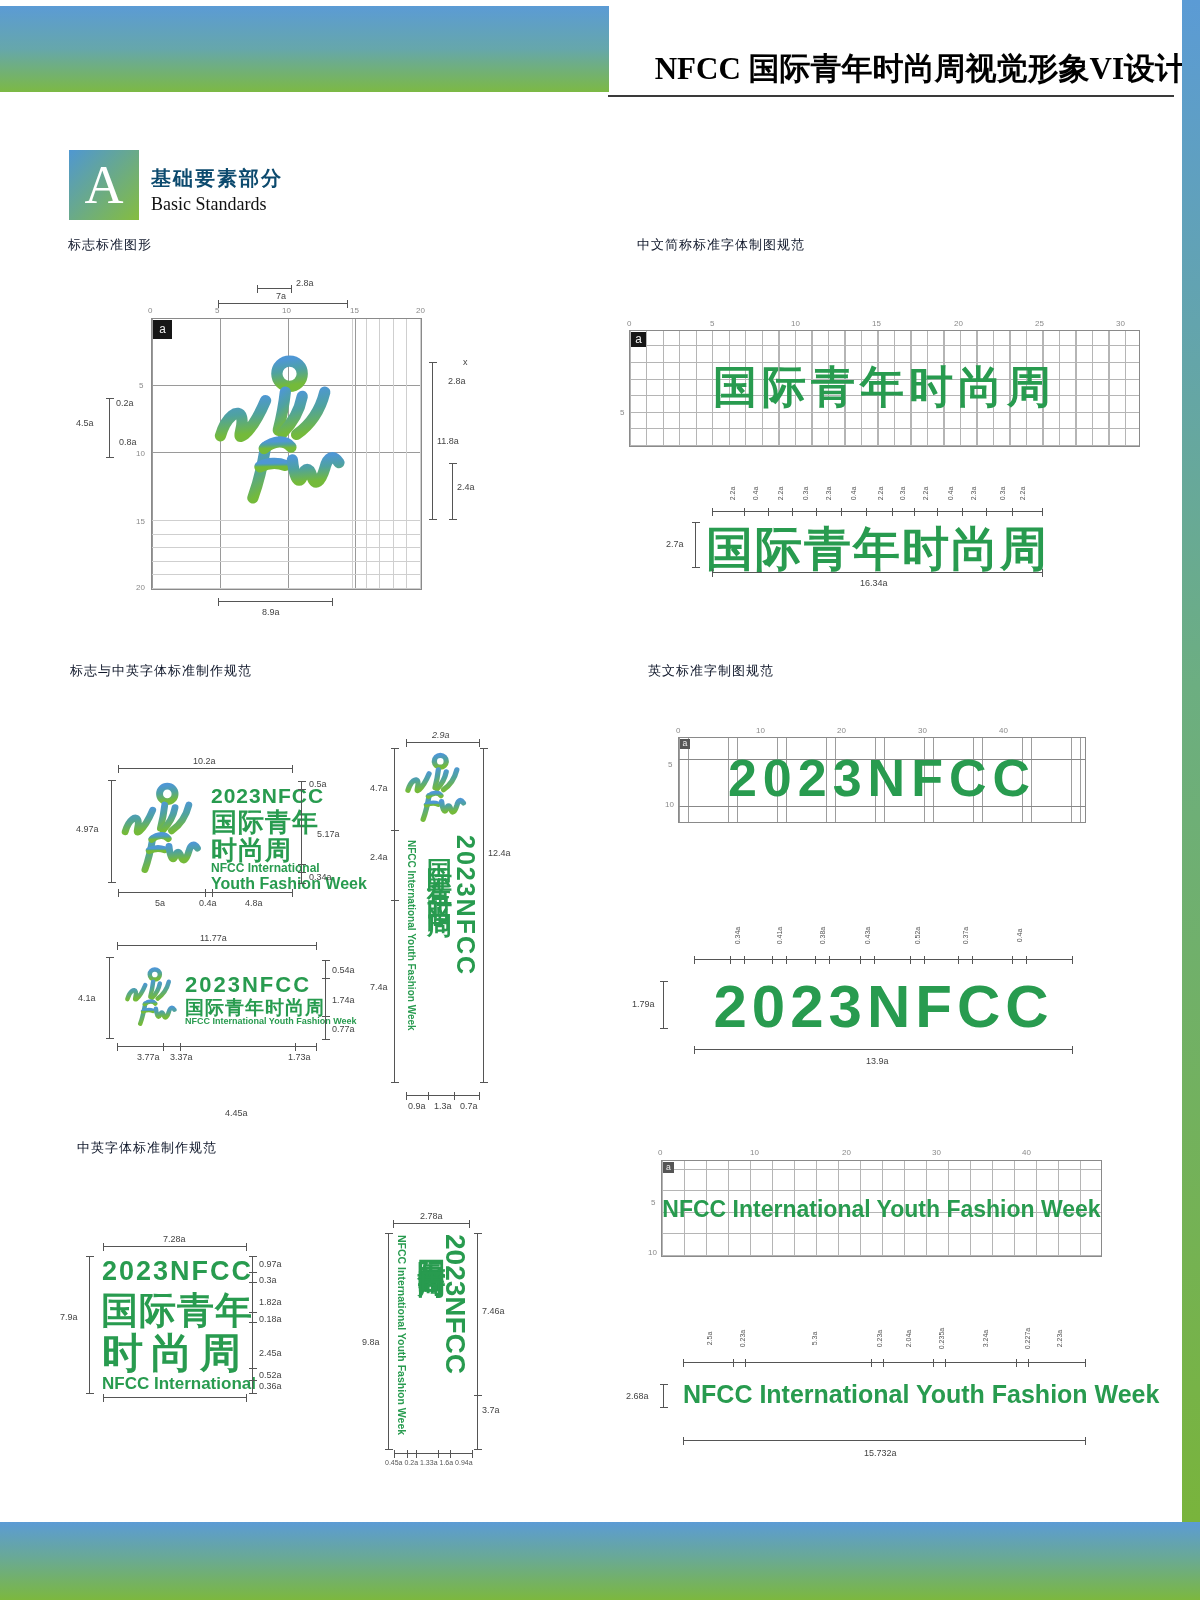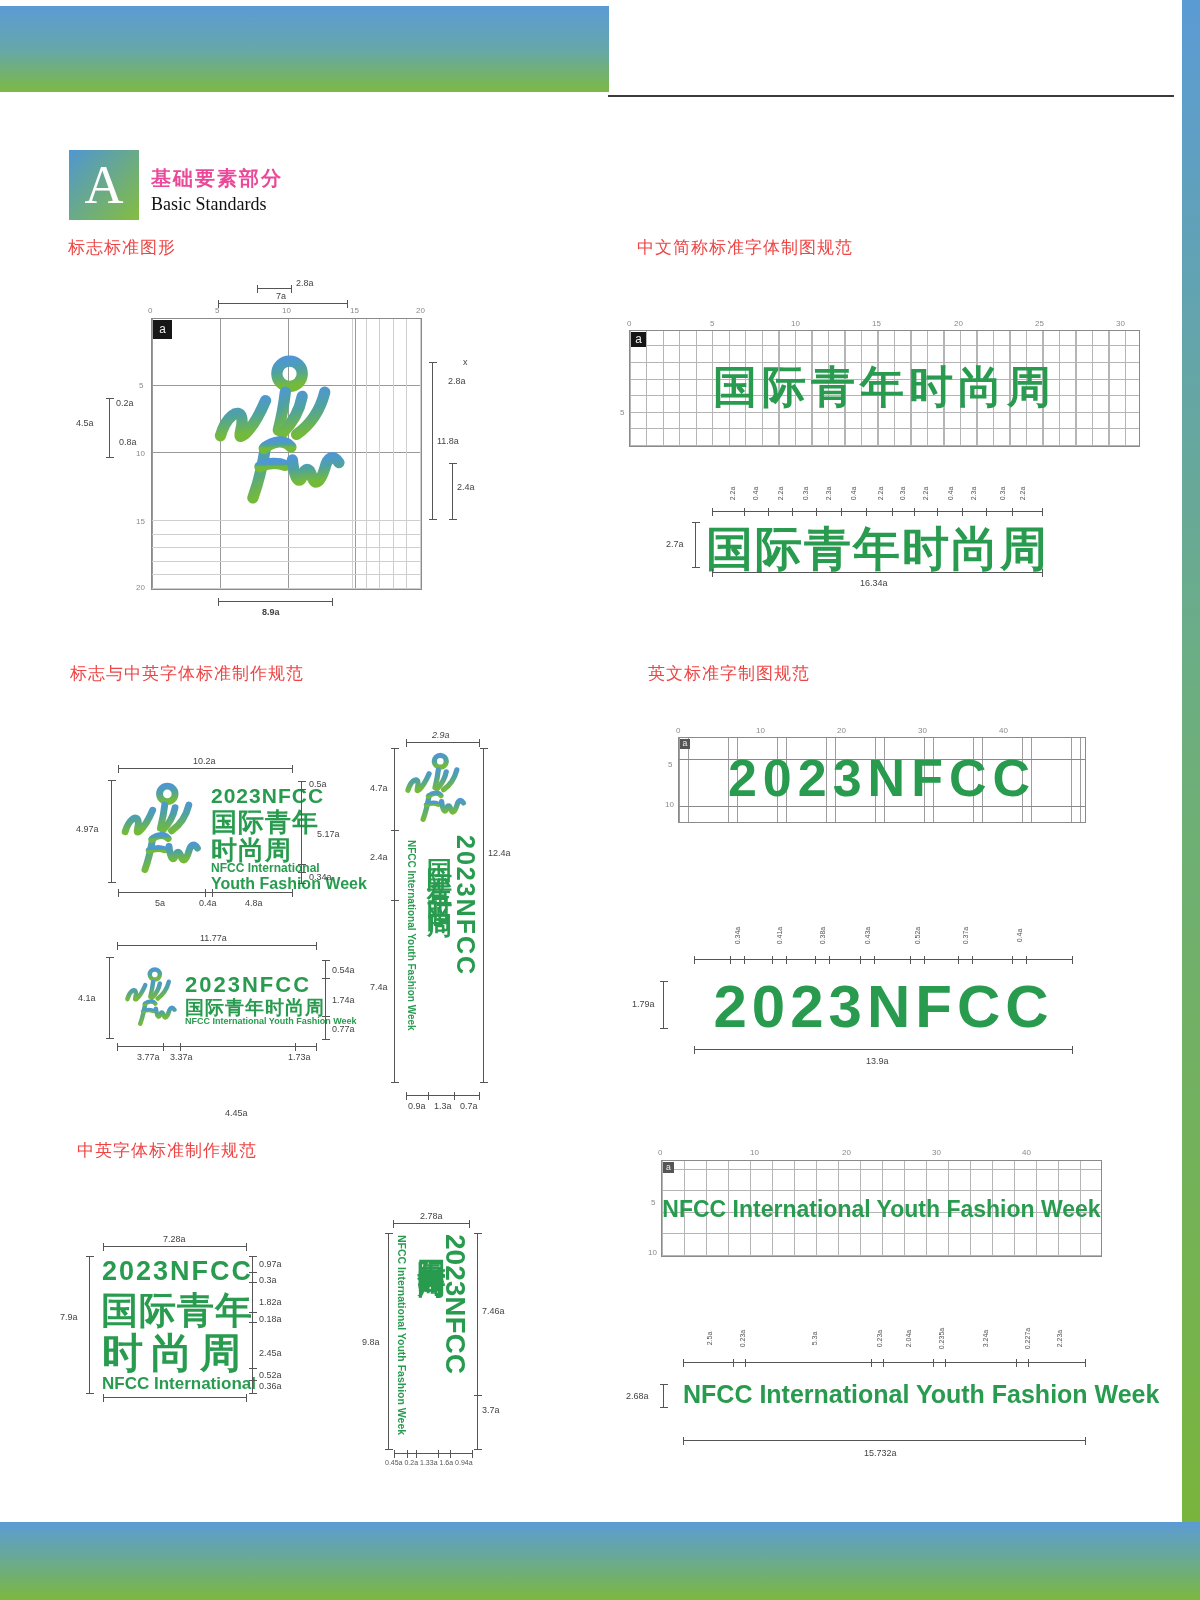--- a/index.html
+++ b/index.html
@@ -7,23 +7,23 @@
         font-family:"Liberation Sans","DejaVu Sans",sans-serif;color:#222;}
   .abs{position:absolute;}
   
   .topbar{background:linear-gradient(180deg,#5b9bd5 0%,#66a7ab 50%,#7cb944 100%);}
   .rightstrip{background:linear-gradient(180deg,#5b9bd5 0%,#6cae81 45%,#79b43c 100%);}
   .bottombar{background:linear-gradient(180deg,#5b9bd5 0%,#69a997 45%,#7cb83e 100%);}
   .title{font-family:"Liberation Serif","DejaVu Serif",serif;font-weight:700;font-size:31px;color:#000;white-space:nowrap;}
   .rule{background:#3a3a3a;height:2px;}
   .badge{background:linear-gradient(135deg,#4f97d2 0%,#85bd3f 100%);display:flex;align-items:center;justify-content:center;
          color:#fff;font-family:"Liberation Serif","DejaVu Serif",serif;font-size:54px;line-height:1;}
-  .sec-cn{font-size:20px;font-weight:700;color:#ec4899;letter-spacing:2px;}
+  .sec-cn{font-size:20px;font-weight:700;color:#0c4a6e;letter-spacing:2px;}
   .sec-en{font-family:"Liberation Serif","DejaVu Serif",serif;font-size:18px;color:#111;}
-  .h2{font-size:17px;color:#ef4444;letter-spacing:1px;white-space:nowrap;}
+  .h2{font-size:13px;color:#0f172a;letter-spacing:1px;white-space:nowrap;}
   
   .grid{border:1px solid #8a8a8a;box-sizing:border-box;}
   .grid-sq{background-image:
       repeating-linear-gradient(90deg,#cfcfcf 0 1px,transparent 1px 13.6px),
       repeating-linear-gradient(0deg,#cfcfcf 0 1px,transparent 1px 13.6px),
       repeating-linear-gradient(90deg,#9a9a9a 0 1px,transparent 1px 67.8px),
       repeating-linear-gradient(0deg,#9a9a9a 0 1px,transparent 1px 67.8px);
     background-size:69px 100%,100% 69px,100% 100%,100% 100%;
     background-position:right top,left bottom,0 0,0 0;
     background-repeat:no-repeat,no-repeat,repeat,repeat;}
@@ -82,20 +82,21 @@
         <path d="M34,80 C40,77 47,77 52,79"></path>
         <path d="M57,75 C58,85 61,94 64,87 C66,80 69,80 71,87 C73,94 77,91 80,81 C82,73 86,71 90,77"></path>
       </g>
     </symbol>
   </defs>
 </svg>
 
 <div class="page">
 
   <div class="abs topbar" style="left:0;top:6px;width:609px;height:86px;"></div>
+  <div class="abs title" style="left:608px;top:48px;width:578px;text-align:right;">NFCC 国际青年时尚周视觉形象VI设计</div>
   <div class="abs rule" style="left:608px;top:95px;width:566px;"></div>
   <div class="abs rightstrip" style="left:1182px;top:0;width:18px;height:1522px;"></div>
   <div class="abs bottombar" style="left:0;top:1522px;width:1200px;height:78px;"></div>
 
   <div class="abs badge" style="left:69px;top:150px;width:70px;height:70px;">
     <span>A</span>
   </div>
   <div class="abs sec-cn" style="left:151px;top:165px;">基础要素部分</div>
   <div class="abs sec-en" style="left:151px;top:194px;">Basic Standards</div>
 
@@ -130,21 +131,21 @@
   <span class="abs dl" style="left:119px;top:437px;">0.8a</span>
   <div class="abs dv" style="left:109px;top:398px;height:60px;"></div>
   <span class="abs dl" style="left:76px;top:418px;">4.5a</span>
   <span class="abs dl" style="left:463px;top:357px;">x</span>
   <span class="abs dl" style="left:448px;top:376px;">2.8a</span>
   <div class="abs dv" style="left:432px;top:362px;height:158px;"></div>
   <span class="abs dl" style="left:437px;top:436px;">11.8a</span>
   <div class="abs dv" style="left:452px;top:463px;height:57px;"></div>
   <span class="abs dl" style="left:457px;top:482px;">2.4a</span>
   <div class="abs dh" style="left:218px;top:601px;width:115px;"></div>
-  <span class="abs dl" style="left:262px;top:607px;font-weight:bold;">8.9a</span>
+  <span class="abs dl" style="left:262px;top:607px;">8.9a</span>
 
   <div class="abs grid grid-cells" style="left:629px;top:330px;width:511px;height:117px;">
     <div class="abs marker" style="left:1px;top:1px;width:15px;height:15px;">a</div>
   </div>
   <span class="abs ax" style="left:627px;top:319px;">0</span>
   <span class="abs ax" style="left:710px;top:319px;">5</span>
   <span class="abs ax" style="left:791px;top:319px;">10</span>
   <span class="abs ax" style="left:872px;top:319px;">15</span>
   <span class="abs ax" style="left:954px;top:319px;">20</span>
   <span class="abs ax" style="left:1035px;top:319px;">25</span>

